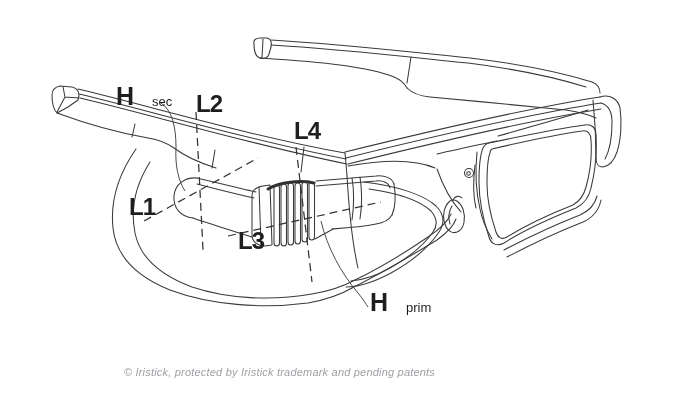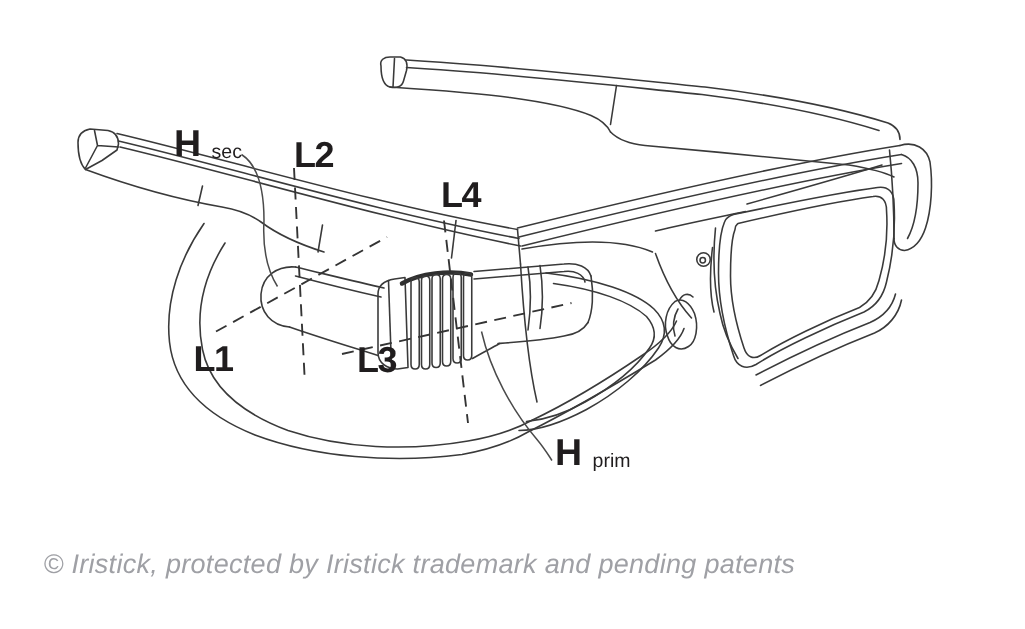--- a/index.html
+++ b/index.html
@@ -10,25 +10,25 @@
     overflow:hidden;
     font-family:"Liberation Sans", sans-serif;
   }
   .stage svg{position:absolute;left:0;top:0;}
   .art path, .art circle{fill:none;stroke:#3a3a3a;stroke-width:1.05;stroke-linecap:round;stroke-linejoin:round;}
   .art .thick{stroke-width:3;stroke:#2f2f2f;}
   .dashes path{fill:none;stroke:#343434;stroke-width:1.25;stroke-dasharray:8 5;stroke-linecap:butt;}
   .leaders path{fill:none;stroke:#4a4a4a;stroke-width:1;}
   .lbl{position:absolute;color:#201d1e;display:flex;align-items:baseline;white-space:nowrap;}
   .lbl .big{font-size:25px;font-weight:700;letter-spacing:-1px;line-height:1;}
-  .lbl .sub{font-size:13px;font-weight:400;margin-left:8px;transform:translateY(1px);}
+  .lbl .sub{font-size:13px;font-weight:400;margin-left:19px;transform:translateY(1px);}
   .lbl.dim{font-size:24px;font-weight:700;letter-spacing:-1px;line-height:1;}
   .caption{
     position:absolute;left:0;top:366px;width:559px;
-    text-align:center;font-size:18px;font-style:italic;
+    text-align:center;font-size:11px;font-style:italic;
     color:#9fa0a5;letter-spacing:.2px;
   }
 </style>
 </head>
 <body>
 
 <div class="stage">
 
   <svg width="683" height="419" viewBox="0 0 683 419">
 
@@ -141,21 +141,21 @@
 
   <div class="lbl" style="left:116px;top:84px">
     <span class="big">H</span>
     <span class="sub">sec</span>
   </div>
 
   <div class="lbl dim" style="left:196px;top:92px">L2</div>
 
   <div class="lbl dim" style="left:294px;top:119px">L4</div>
 
-  <div class="lbl dim" style="left:129px;top:228px">L1</div>
+  <div class="lbl dim" style="left:129px;top:195px">L1</div>
 
   <div class="lbl dim" style="left:238px;top:229px">L3</div>
 
   <div class="lbl" style="left:370px;top:290px">
     <span class="big">H</span>
     <span class="sub">prim</span>
   </div>
 
   <div class="caption">© Iristick, protected by Iristick trademark and pending patents</div>
 

